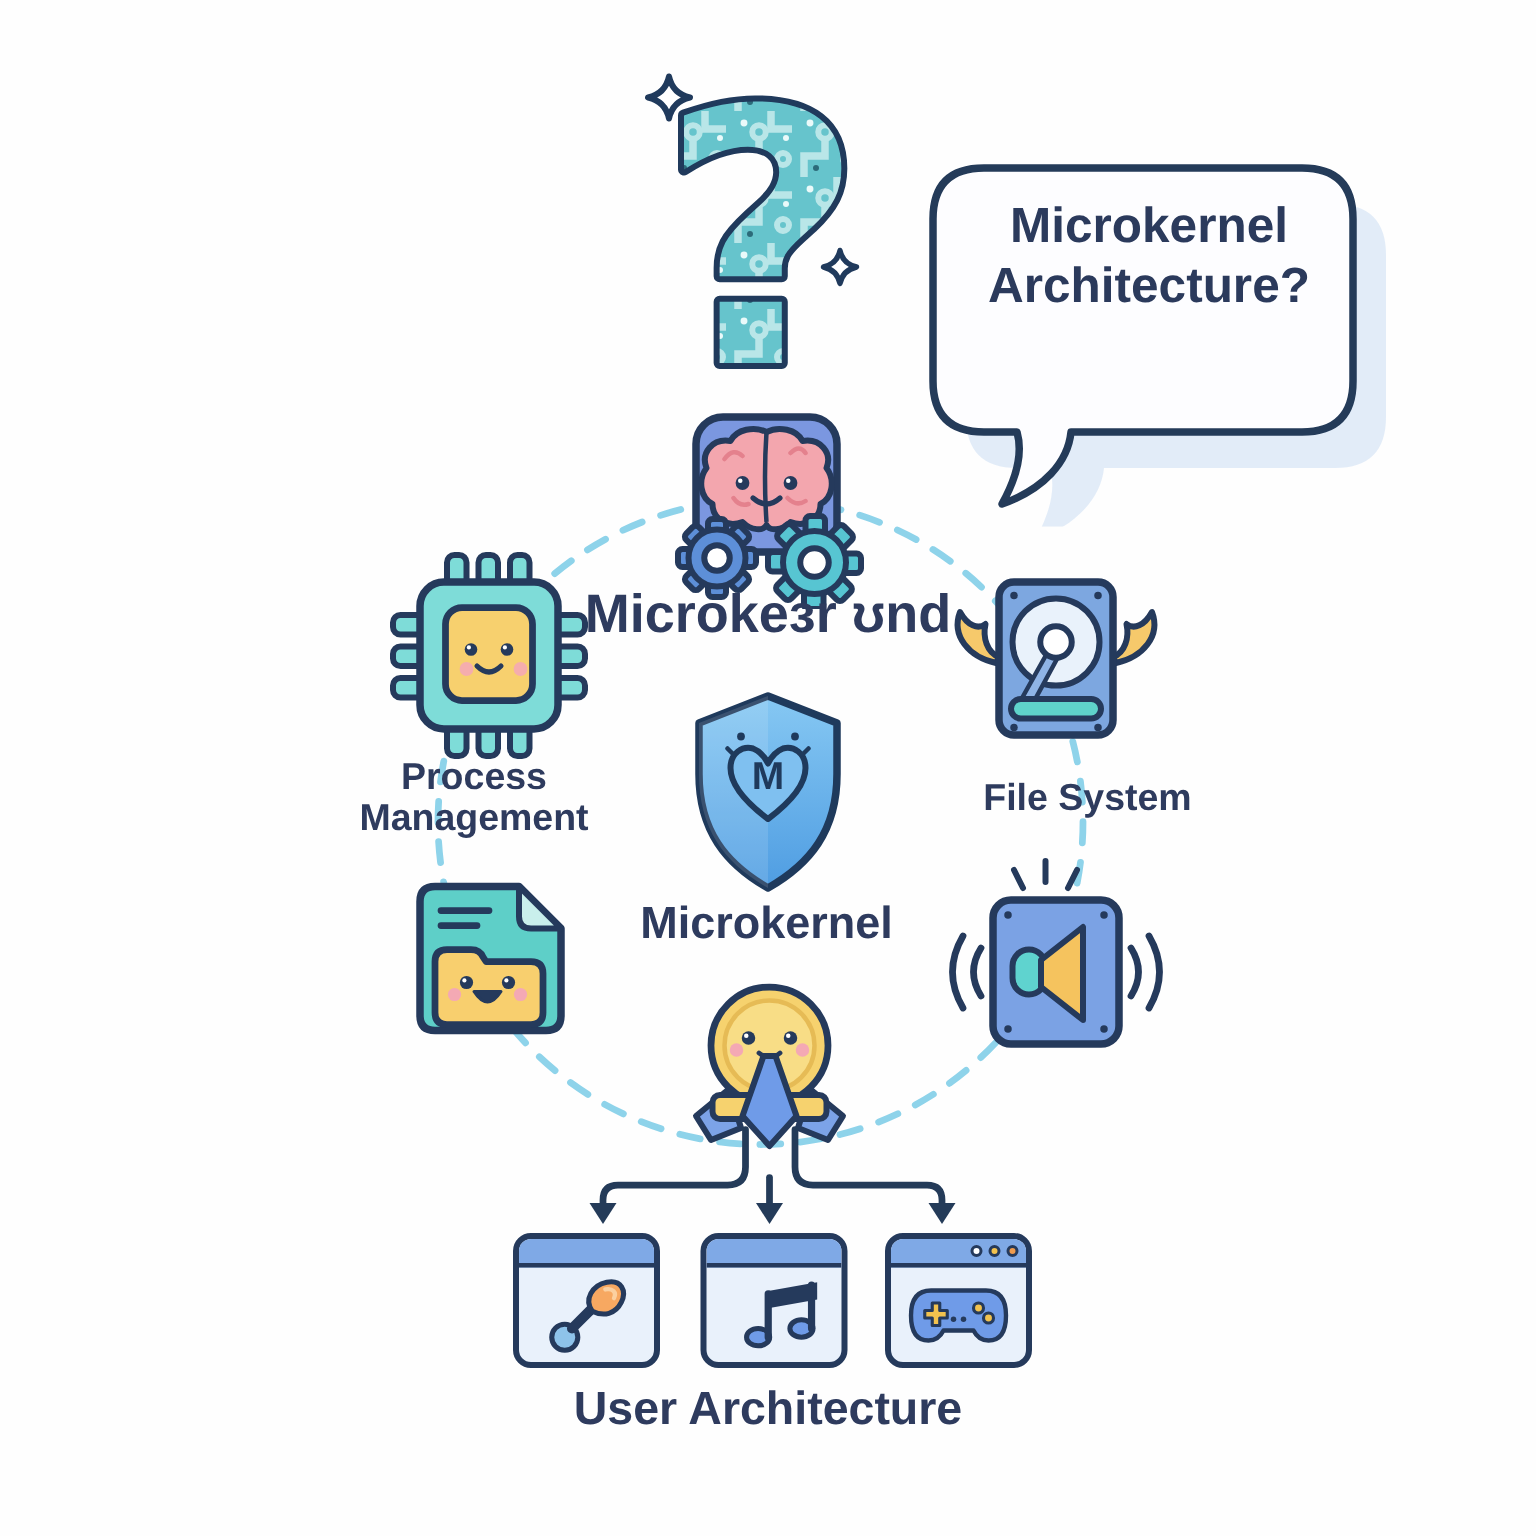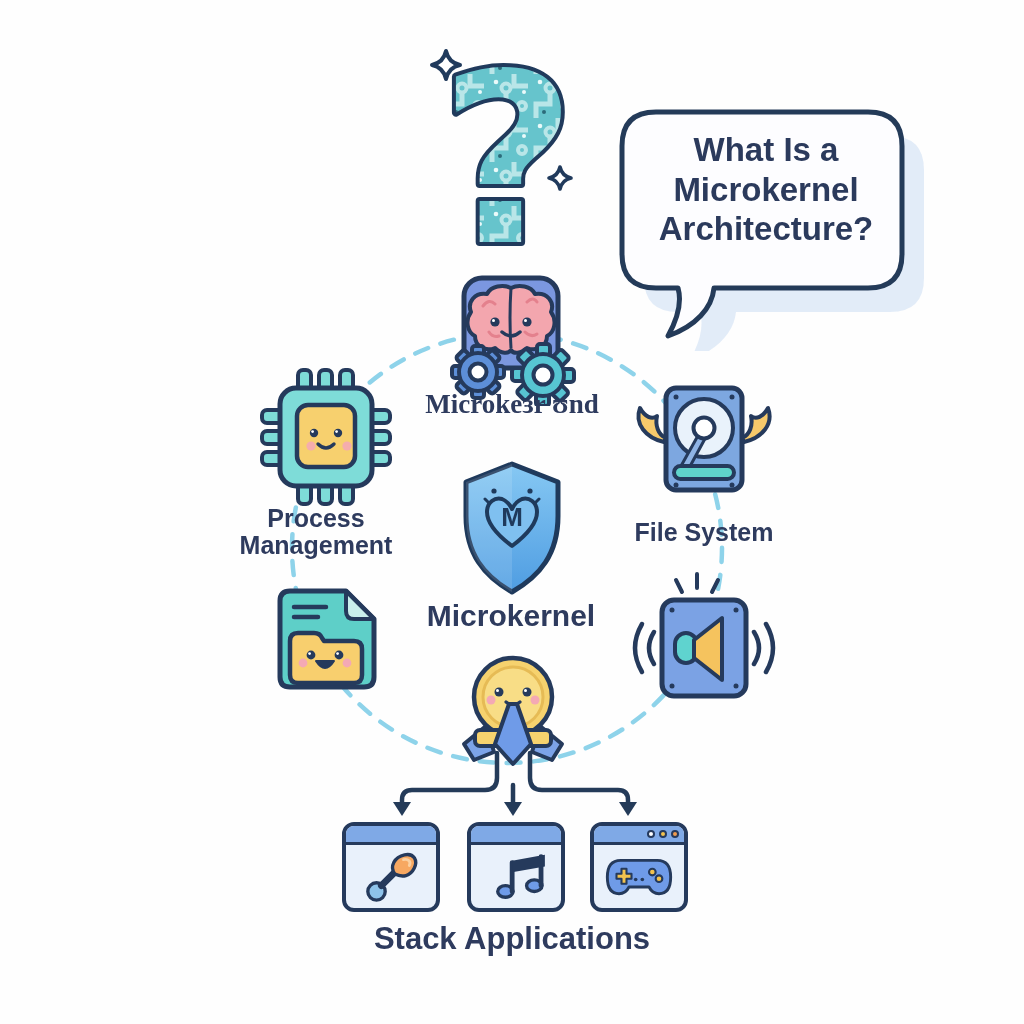--- a/index.html
+++ b/index.html
@@ -8,21 +8,21 @@
     font-family:"Liberation Sans",sans-serif;overflow:hidden;
   }
   .abs{position:absolute;}
   .label{
     position:absolute;color:#2e3b5e;font-weight:bold;text-align:center;
     line-height:1.08;letter-spacing:0;
   }
   .lbl-node{font-size:25px;margin-top:13px;}
   .lbl-hub{font-size:30px;}
   .lbl-apps{font-size:31px;}
-  .lbl-garbled{font-size:27px;font-family:Liberation Serif, serif;}
+  .lbl-garbled{font-size:36px;font-family:Liberation Sans, sans-serif;}
   .bubble-text{
     position:absolute;left:632px;top:130px;width:268px;
     color:#2b3a5c;font-weight:bold;font-size:33px;line-height:1.2;text-align:center;
   }
   .app-window{
     position:absolute;width:90px;height:82px;background:#e9f1fb;
     border:4px solid #253a5c;border-radius:12px;overflow:hidden;
   }
   .titlebar{
     height:16px;background:#7fa9e6;border-bottom:3px solid #253a5c;
@@ -57,21 +57,20 @@
     <text x="110" y="212" font-size="235" font-weight="bold" text-anchor="middle" font-family="'DejaVu Sans',sans-serif" fill="url(#circuitPat)" stroke="#203a5c" stroke-width="8" paint-order="stroke" stroke-linejoin="round">?</text>
     <path d="M48,21 Q50.5,32.5 62,35 Q50.5,37.5 48,49 Q45.5,37.5 34,35 Q45.5,32.5 48,21 Z" fill="#ffffff" stroke="#203a5c" stroke-width="4" stroke-linejoin="round"></path>
     <path d="M162,137 Q164,146 173,148 Q164,150 162,159 Q160,150 151,148 Q160,146 162,137 Z" fill="#ffffff" stroke="#203a5c" stroke-width="3.6" stroke-linejoin="round"></path>
   </svg>
 
   <svg class="abs" style="left:616px;top:106px" width="310" height="245" viewBox="0 0 310 245">
     <path d="M52,18 H264 Q298,18 298,52 V160 Q298,194 264,194 H110 C108,214 92,232 64,242 C74,224 78,208 74,194 H52 Q18,194 18,160 V52 Q18,18 52,18 Z" fill="#dde9f7" opacity="0.85" transform="translate(10,12)"></path>
     <path d="M40,6 H252 Q286,6 286,40 V148 Q286,182 252,182 H98 C96,202 80,220 52,230 C62,212 66,196 62,182 H40 Q6,182 6,148 V40 Q6,6 40,6 Z" fill="#fdfdff" stroke="#243b59" stroke-width="5" stroke-linejoin="round"></path>
   </svg>
   <div class="bubble-text">
-    <div>What Is a</div>
     <div>Microkernel</div>
     <div>Architecture?</div>
   </div>
 
   <svg class="abs" style="left:420px;top:268px" width="178" height="138" viewBox="0 0 178 138">
     <rect x="44" y="10" width="94" height="90" rx="18" fill="#7b97e0" stroke="#253a5c" stroke-width="5"></rect>
     <g transform="translate(91,52)">
       <path d="M0,-32 C-8,-36 -20,-34 -24,-26 C-36,-28 -44,-18 -40,-8 C-46,0 -44,12 -36,16 C-36,26 -26,32 -16,28 C-10,34 -2,34 0,30 C2,34 10,34 16,28 C26,32 36,26 36,16 C44,12 46,0 40,-8 C44,-18 36,-28 24,-26 C20,-34 8,-36 0,-32 Z" fill="#f3a6ae" stroke="#253a5c" stroke-width="4" stroke-linejoin="round"></path>
       <path d="M0,-32 Q-2,-2 0,28" fill="none" stroke="#253a5c" stroke-width="3"></path>
       <path d="M-28,-14 q6,-8 12,-2 M16,-18 q6,-6 10,0 M-22,12 q4,6 10,4 M14,12 q6,6 12,2" fill="none" stroke="#e4818d" stroke-width="3" stroke-linecap="round"></path>
@@ -147,21 +146,21 @@
     <path d="M80,54 L87,57 L68,92 L61,88 Z" fill="#8fb4e6" stroke="#253a5c" stroke-width="3" stroke-linejoin="round"></path>
     <circle cx="84" cy="50" r="10.5" fill="#ffffff" stroke="#253a5c" stroke-width="4"></circle>
     <rect x="54" y="88" width="60" height="13" rx="6.5" fill="#5fd3cb" stroke="#253a5c" stroke-width="4"></rect>
     <g fill="#253a5c">
       <circle cx="56" cy="19" r="2.5"></circle>
         <circle cx="112" cy="19" r="2.5"></circle>
       <circle cx="56" cy="107" r="2.5"></circle>
         <circle cx="112" cy="107" r="2.5"></circle>
     </g>
   </svg>
-  <div class="label lbl-node" style="left:604px;top:506px;width:200px">File System</div>
+  <div class="label lbl-node" style="left:625px;top:506px;width:200px">File System</div>
 
   <svg class="abs" style="left:452px;top:458px" width="120" height="142" viewBox="0 0 120 142">
     <defs>
       <linearGradient id="shieldGrad" x1="0" y1="0" x2="0" y2="1">
         <stop offset="0" stop-color="#86c8f3"></stop>
           <stop offset="1" stop-color="#4f9de2"></stop>
       </linearGradient>
     </defs>
     <path d="M60,6 L106,24 V58 C106,96 88,118 60,134 C32,118 14,96 14,58 V24 Z" fill="url(#shieldGrad)" stroke="#1f3a5c" stroke-width="5" stroke-linejoin="round"></path>
     <path d="M60,6 L14,24 V58 C14,96 32,118 60,134 Z" fill="#ffffff" opacity="0.12"></path>
@@ -268,15 +267,15 @@
         <path d="M20,6 H64 Q80,6 80,26 Q80,46 66,46 Q58,46 54,38 H30 Q26,46 18,46 Q4,46 4,26 Q4,6 20,6 Z" fill="#6f9be8" stroke="#253a5c" stroke-width="3.5" stroke-linejoin="round"></path>
         <path d="M21,16 h6 v6 h6 v6 h-6 v6 h-6 v-6 h-6 v-6 h6 Z" fill="#f2c24e" stroke="#253a5c" stroke-width="2.5" stroke-linejoin="round"></path>
         <circle cx="58" cy="20" r="4" fill="#f2c24e" stroke="#253a5c" stroke-width="2.5"></circle>
         <circle cx="66" cy="28" r="4" fill="#f2c24e" stroke="#253a5c" stroke-width="2.5"></circle>
         <circle cx="38" cy="29" r="2.2" fill="#253a5c"></circle>
           <circle cx="46" cy="29" r="2.2" fill="#253a5c"></circle>
       </svg>
     </div>
   </div>
 
-  <div class="label lbl-apps" style="left:341px;top:922px;width:342px">Stack Applications</div>
+  <div class="label lbl-apps" style="left:341px;top:922px;width:342px">User Architecture</div>
 
 </div>
 
 </body></html>

